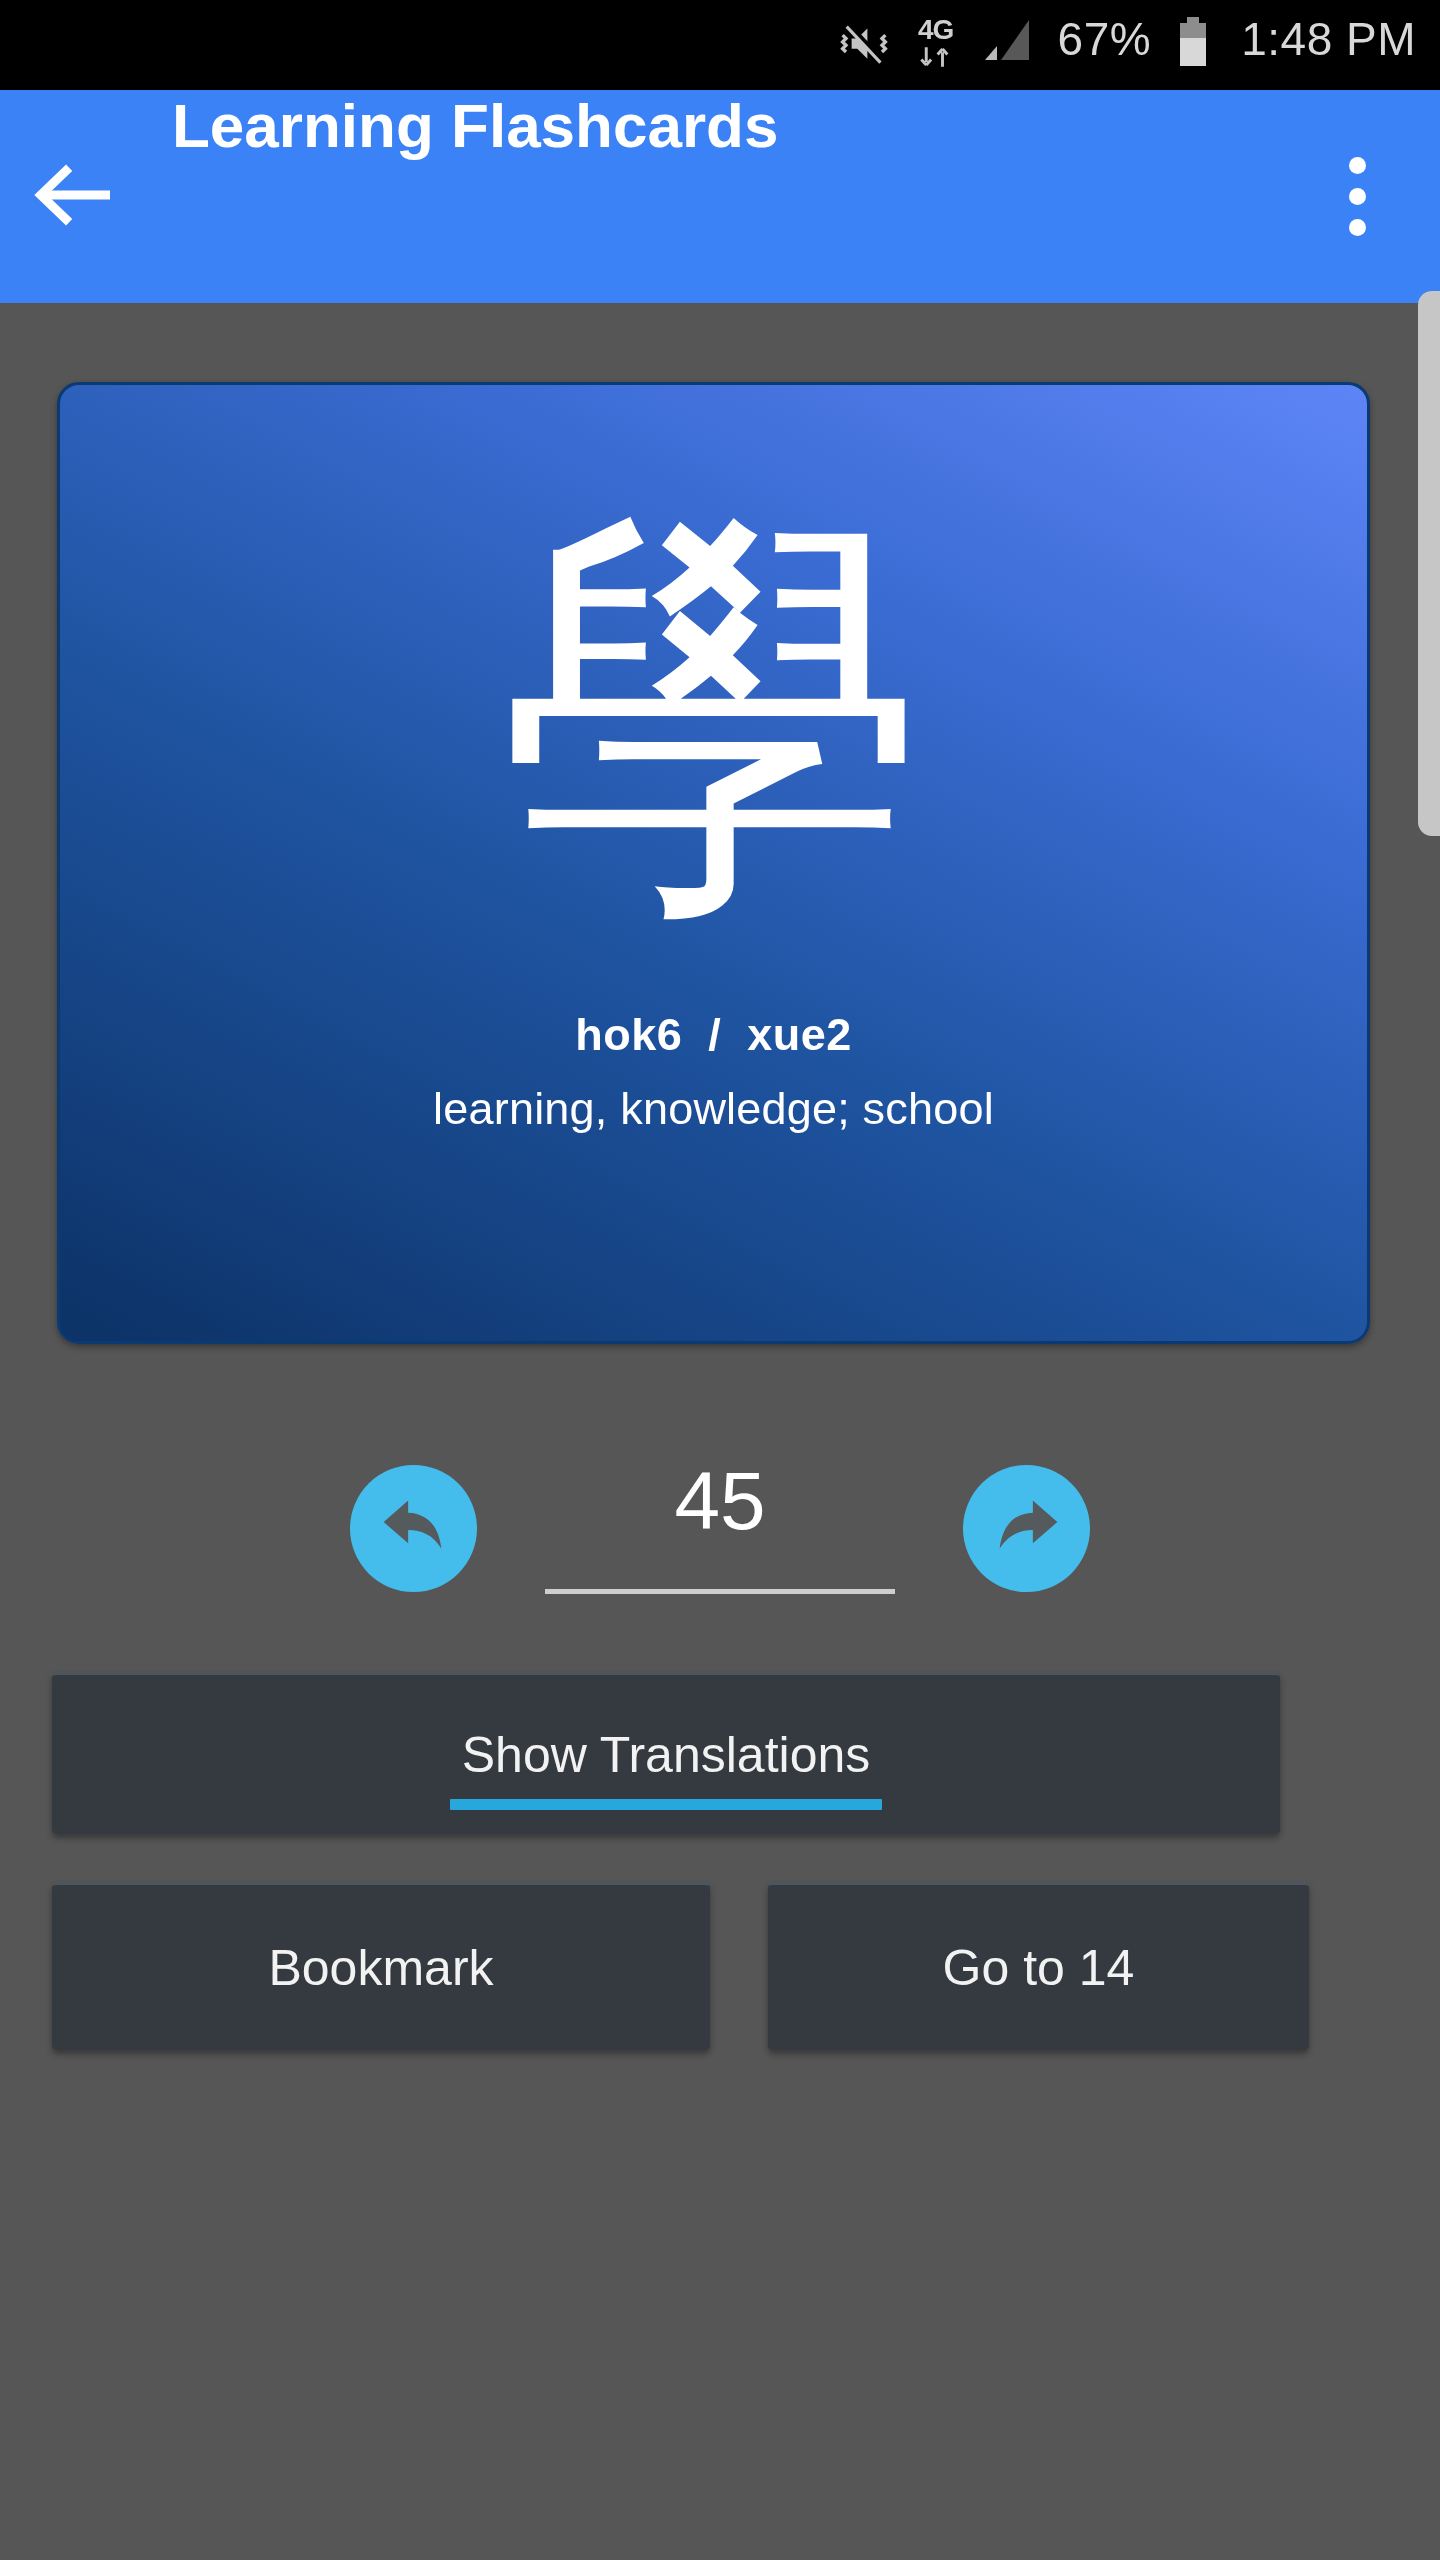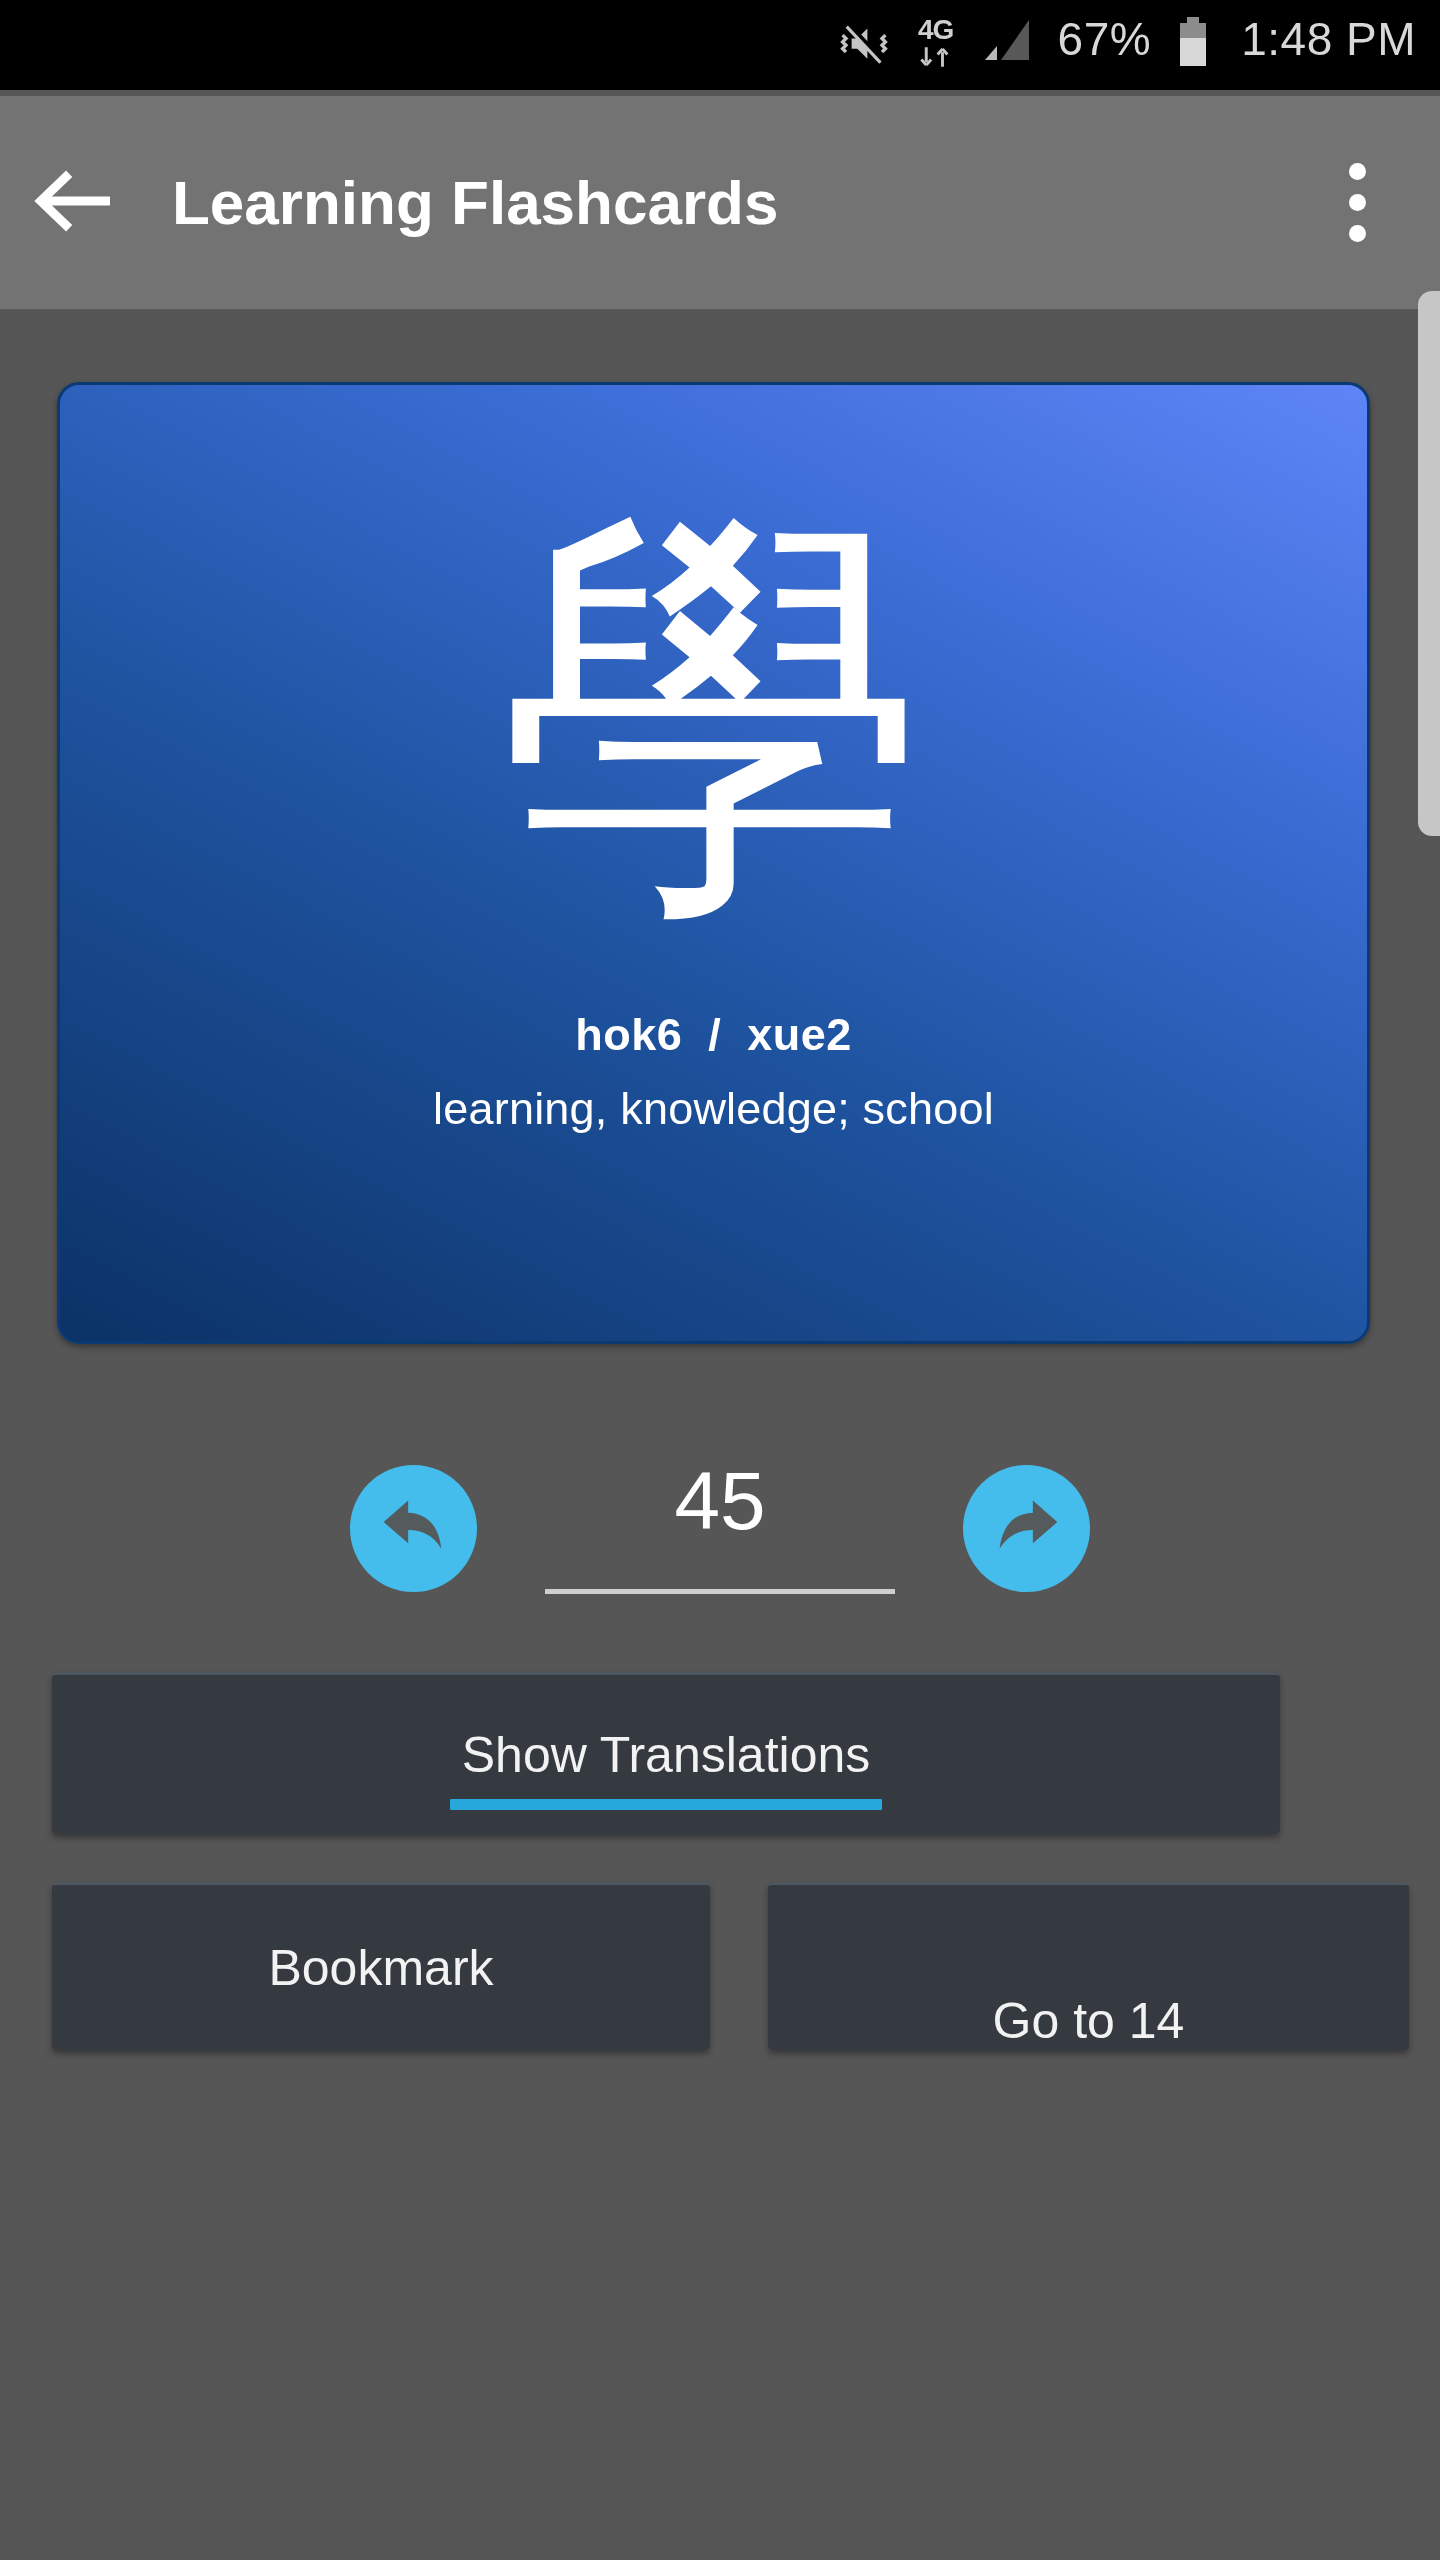--- a/index.html
+++ b/index.html
@@ -56,26 +56,25 @@
   .net-label {
     color: #d0d0d0;
     font-size: 28px;
     font-weight: 700;
     letter-spacing: -1px;
   }
 
   
   #app-bar {
     position: absolute;
-    top: 96px; left: 0;
+    top: 90px; left: 0;
     width: 1440px;
     height: 213px;
-    background: #737373;
-    display: flex;
-    align-items: center;
+    background: #3b82f6;
+    display: flex;
   }
   #back-button {
     width: 150px;
     height: 213px;
     display: flex;
     align-items: center;
     justify-content: center;
     flex: none;
   }
   #app-bar-title {
@@ -251,23 +250,22 @@
     position: absolute;
     left: 52px;
     top: 1882px;
     width: 658px;
     height: 168px;
   }
   #goto-button {
     position: absolute;
     left: 768px;
     top: 1882px;
-    width: 641px;
+    width: 541px;
     height: 168px;
-    align-items: flex-end;
   }
 </style>
 </head>
 <body>
 
 <div id="screen">
 
   <div id="status-bar">
     <div class="status-cluster">
 

